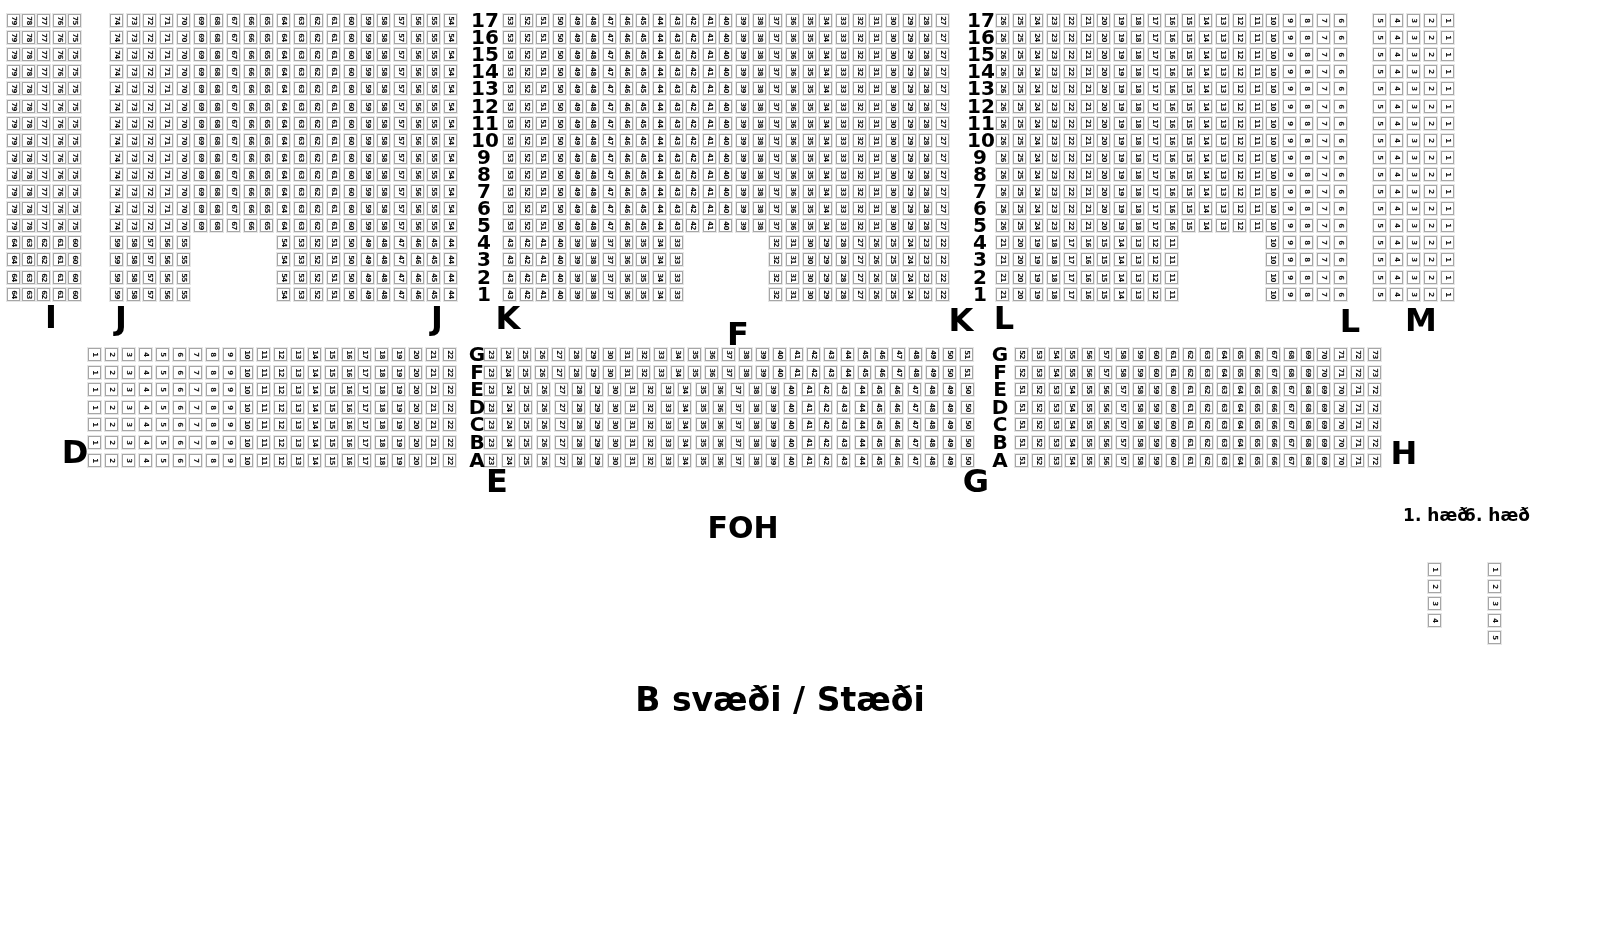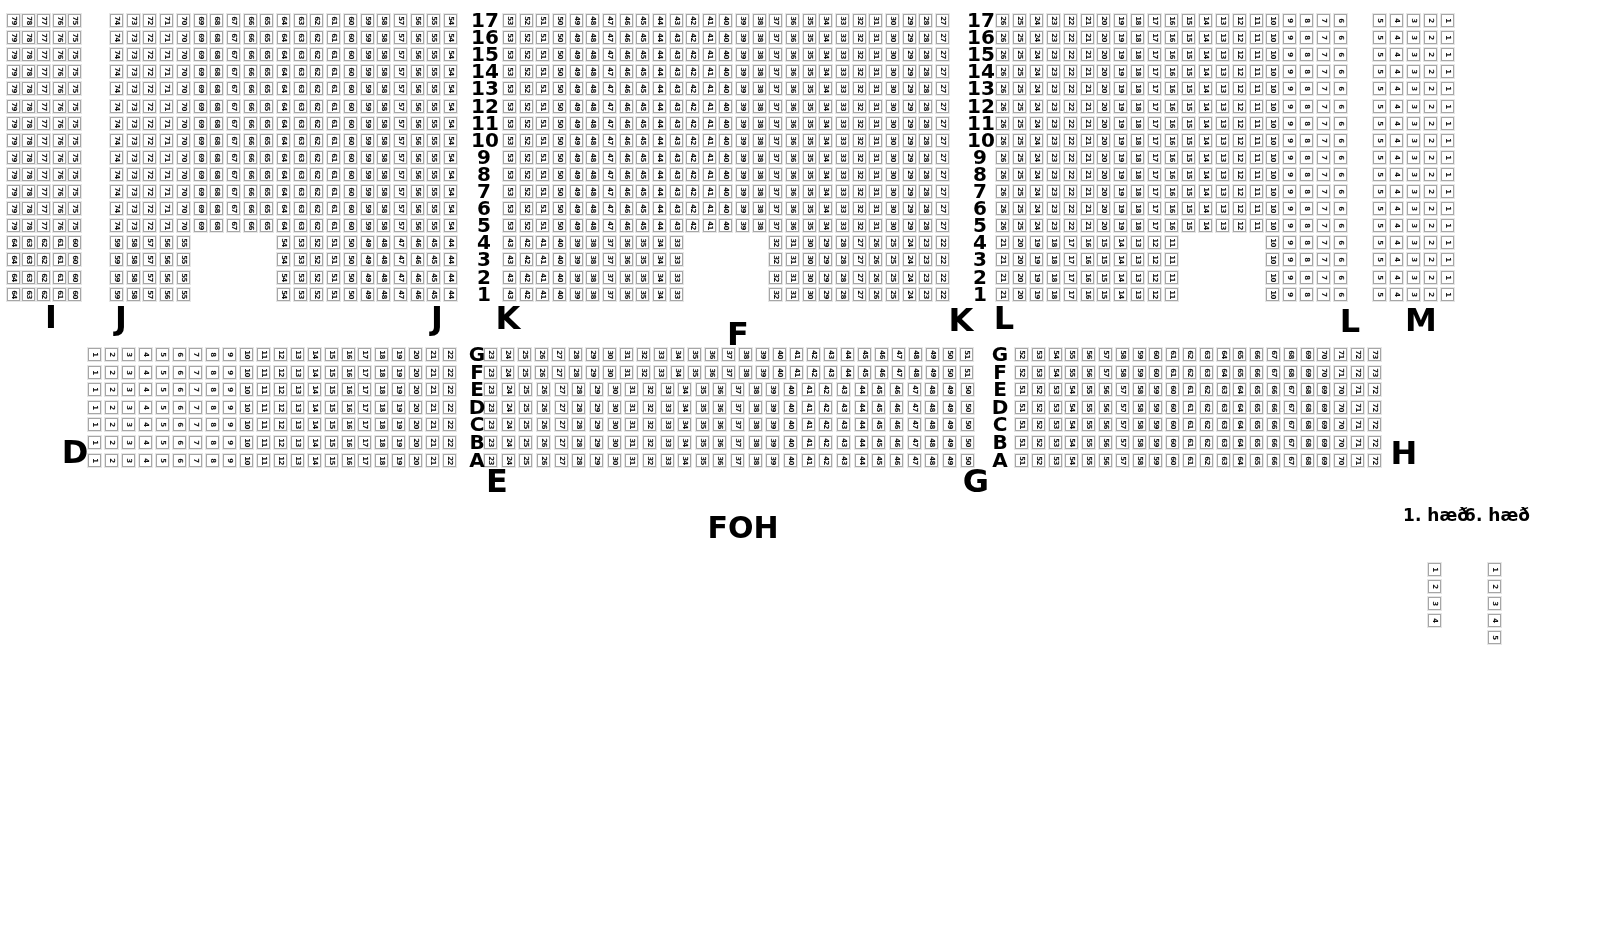--- a/index.html
+++ b/index.html
@@ -5530,15 +5530,16 @@
   <div class="lbl" id="lbl-f">F</div>
   <div class="lbl" id="lbl-k2">K</div>
   <div class="lbl" id="lbl-l1">L</div>
   <div class="lbl" id="lbl-l2">L</div>
   <div class="lbl" id="lbl-m">M</div>
   <div class="lbl" id="lbl-d">D</div>
   <div class="lbl" id="lbl-e">E</div>
   <div class="lbl" id="lbl-g">G</div>
   <div class="lbl" id="lbl-h">H</div>
   <div class="lbl" id="lbl-foh">FOH</div>
+  <div class="lbl" id="lbl-title">B svæði / Stæði</div>
   <div class="lbl" id="lbl-floor1">1. hæð</div>
   <div class="lbl" id="lbl-floor2">6. hæð</div>
 </div>
 
 </body></html>

